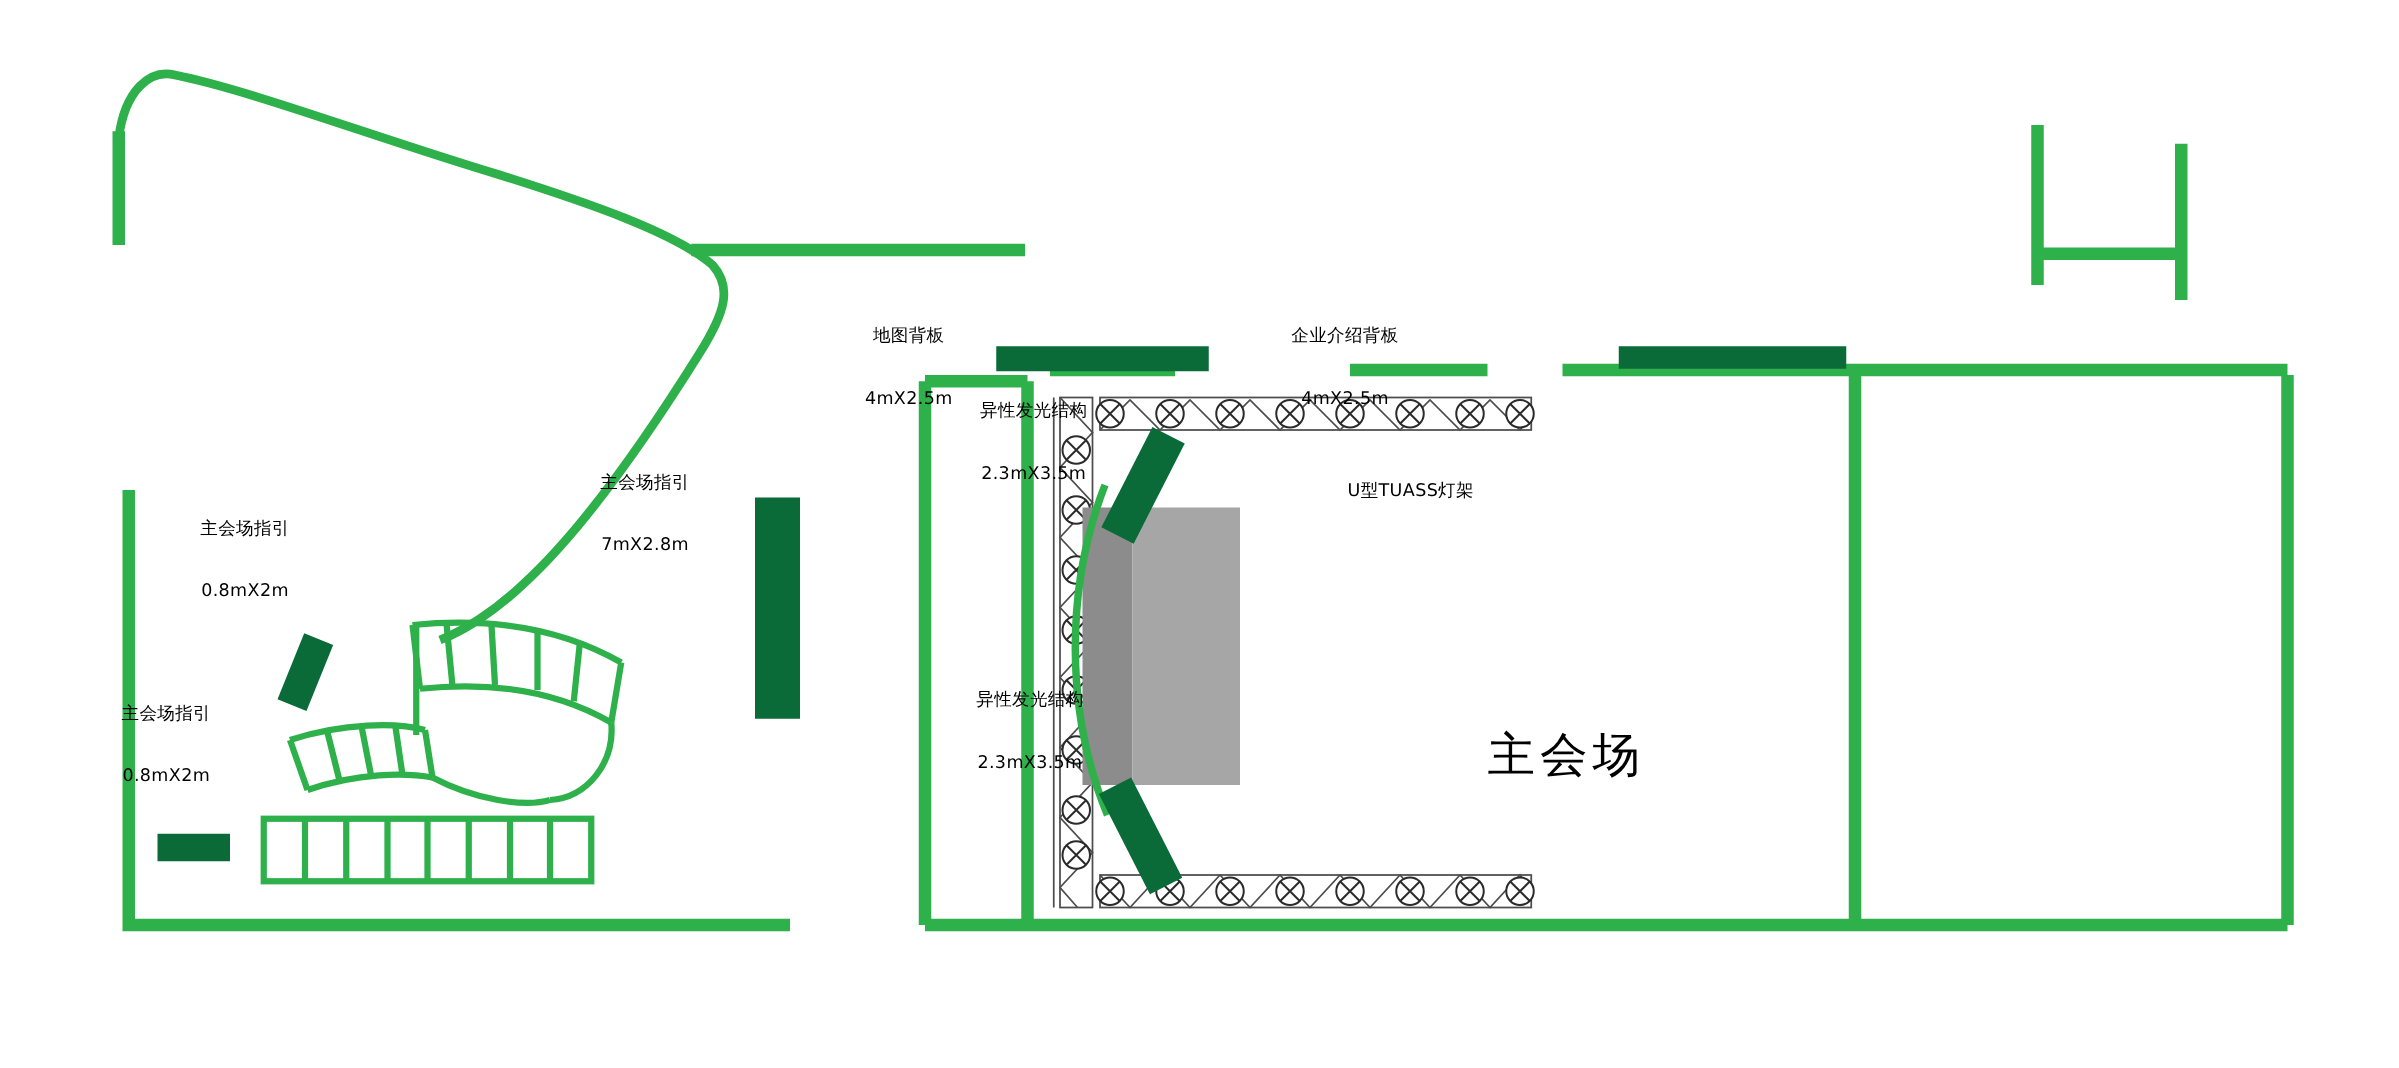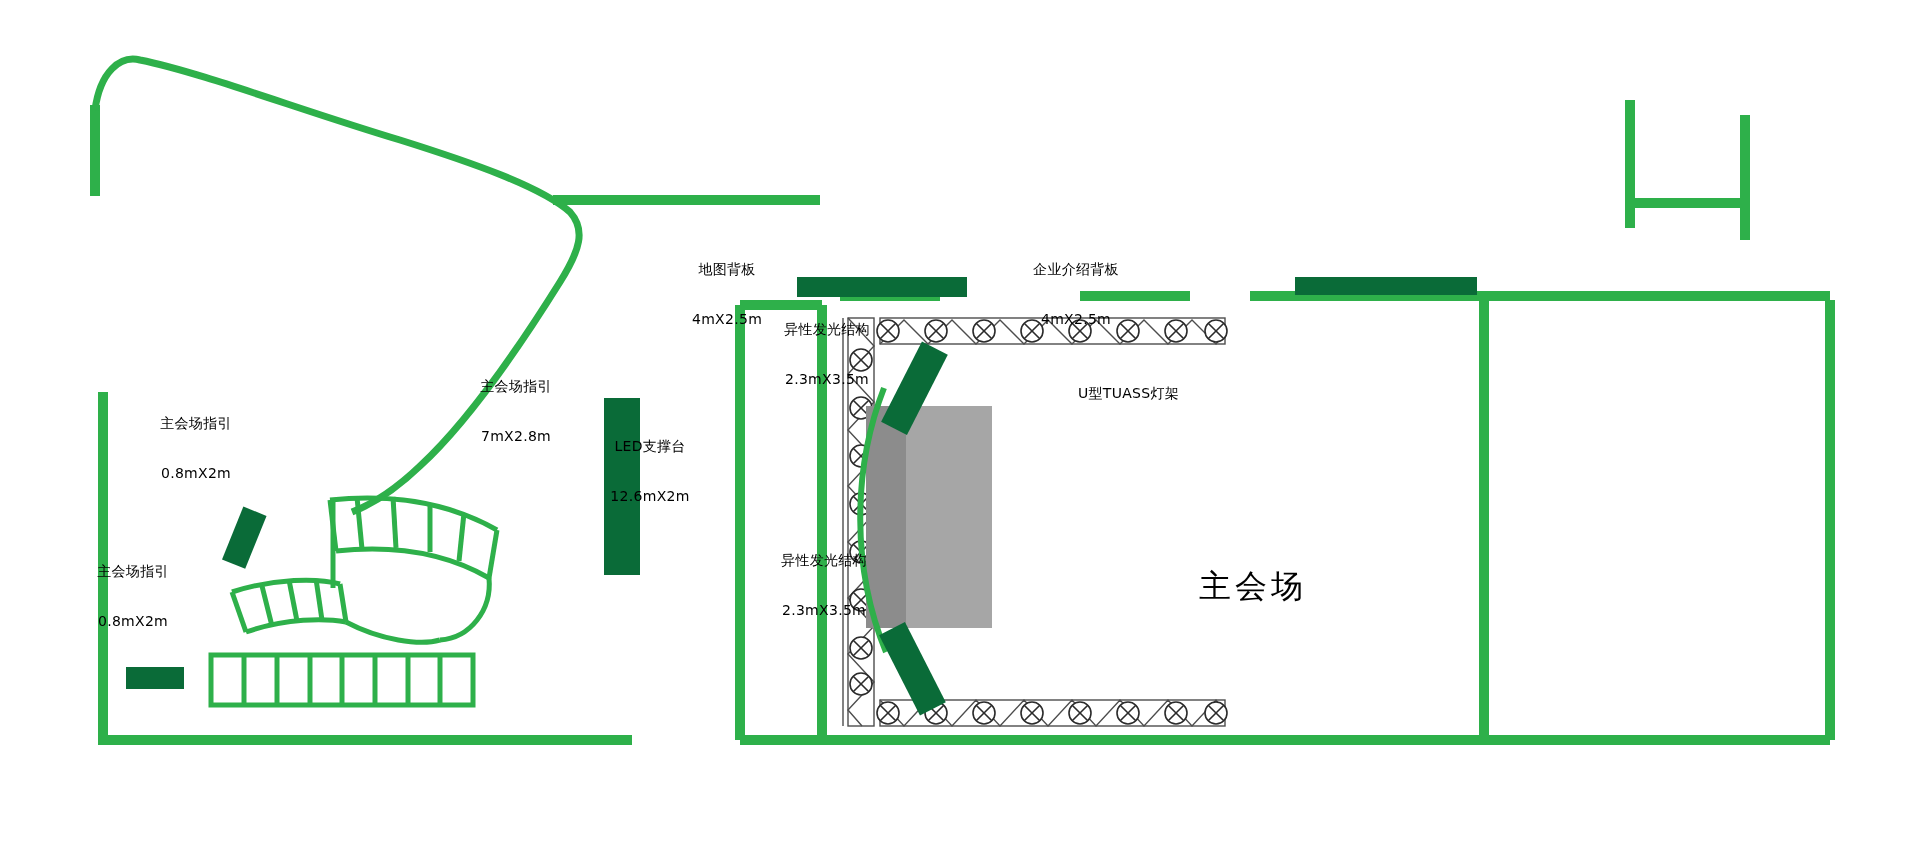--- a/index.html
+++ b/index.html
@@ -32,21 +32,21 @@
     font-family: "DejaVu Sans", "Liberation Sans", sans-serif;
     white-space: pre;
     line-height: 1.18;
     letter-spacing: 0.3px;
   }
   .lbl .ln1 { display: block; }
   .lbl .ln2 { display: block; }
   .lbl.c { text-align: center; }
   .lbl.l { text-align: right; }
   .sz18 { font-size: 14px; }
-  .sz38 { font-size: 32px; letter-spacing: 4px; }
+  .sz38 { font-size: 38px; letter-spacing: 4px; }
 </style>
 </head>
 <body>
 
 <div id="plan-root">
 
   <svg id="plan-svg" viewBox="0 0 1919 854" xmlns="http://www.w3.org/2000/svg">
 
     <g fill="none" stroke="#2eb04a" stroke-width="9" stroke-linecap="butt">
 
@@ -291,24 +291,20 @@
   <div class="lbl c sz18" style="left:196px; top:382px; transform:translateX(-50%);">
     <span class="ln1">主会场指引</span>
     <span class="ln2">0.8mX2m</span>
   </div>
 
   <div class="lbl c sz18" style="left:133px; top:530px; transform:translateX(-50%);">
     <span class="ln1">主会场指引</span>
     <span class="ln2">0.8mX2m</span>
   </div>
 
-  <div class="lbl c sz18" style="left:650px; top:405px; transform:translateX(-50%);">
-    <span class="ln1">LED支撑台</span>
-    <span class="ln2">12.6mX2m</span>
-  </div>
 
 
 
   <div class="lbl c sz18" style="left:827px; top:288px; transform:translateX(-50%);">
     <span class="ln1">异性发光结构</span>
     <span class="ln2">2.3mX3.5m</span>
   </div>
 
   <div class="lbl c sz18" style="left:824px; top:519px; transform:translateX(-50%);">
     <span class="ln1">异性发光结构</span>

